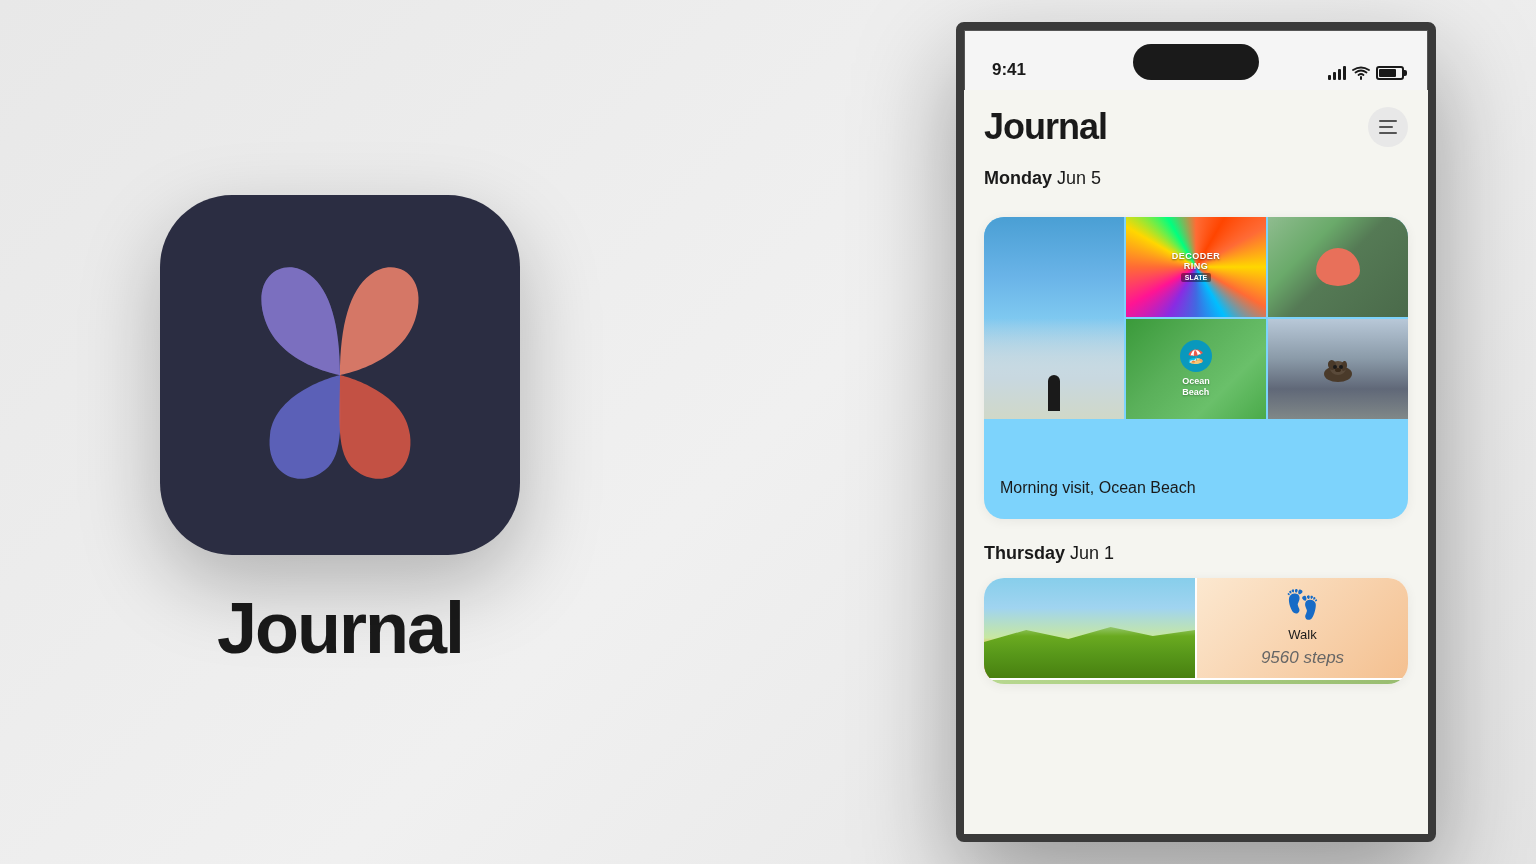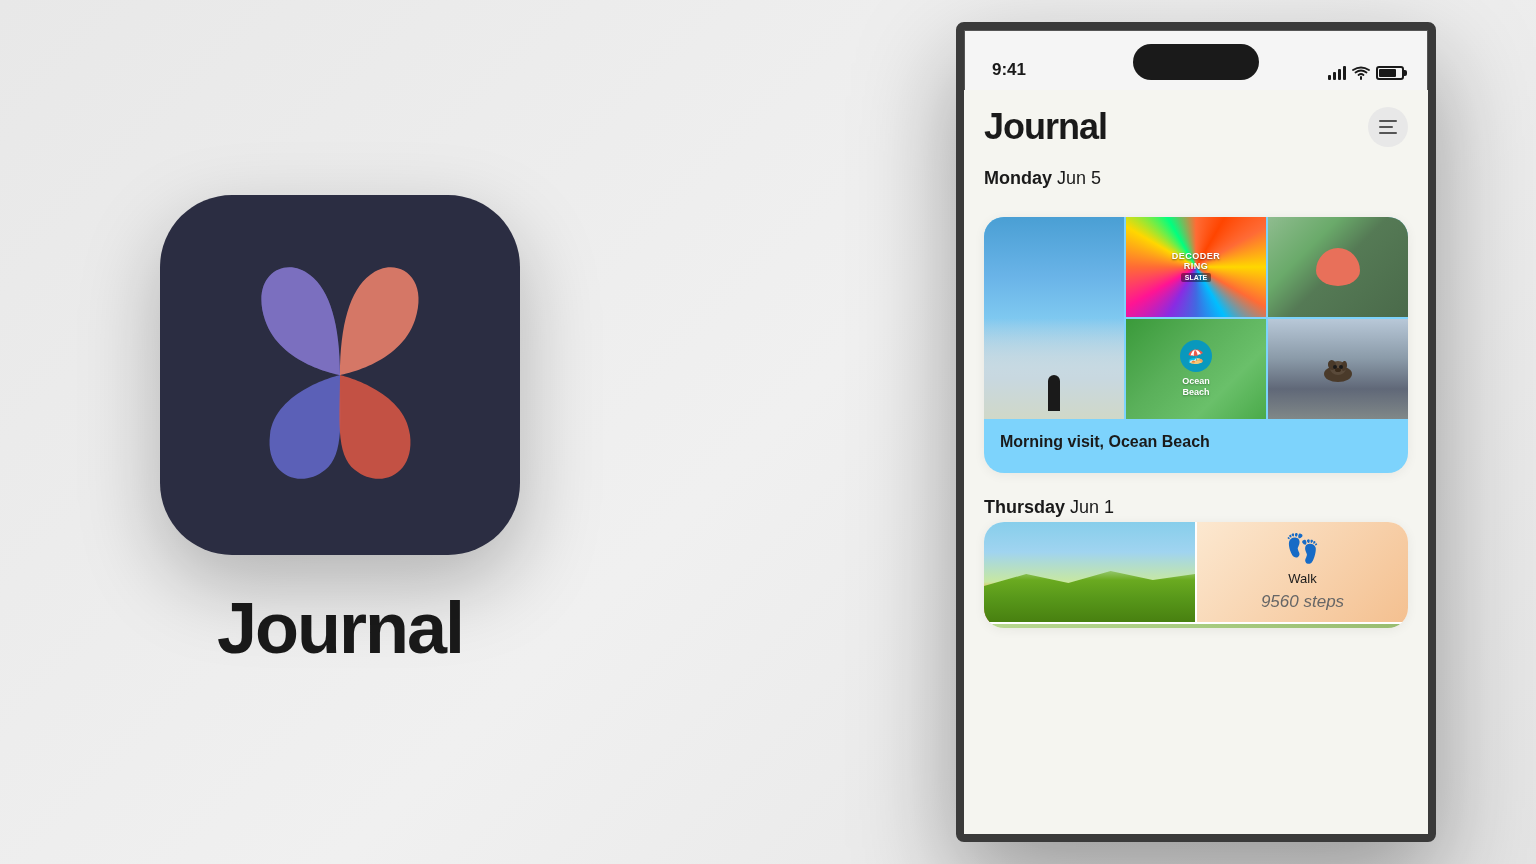--- a/index.html
+++ b/index.html
@@ -355,21 +355,20 @@
       display: flex;
       align-items: center;
       justify-content: center;
       font-size: 14px;
     }
 
     .ocean-beach-label {
       font-size: 9px;
       font-weight: 600;
       color: white;
-      text-align: center;
       line-height: 1.2;
       text-shadow: 0 1px 2px rgba(0,0,0,0.3);
     }
 
     .photo-dog-car {
       background: linear-gradient(180deg, #b8c8d8 0%, #8a9aa8 40%, #606878 70%, #808888 100%);
       width: 100%;
       height: 100%;
       display: flex;
       align-items: center;
@@ -382,34 +381,35 @@
       height: 30px;
       position: relative;
     }
 
     .entry-text {
       padding: 14px 16px 16px;
     }
 
     .entry-title {
       font-size: 16px;
-      font-weight: 700;
+      font-weight: 400;
       color: #1a1a1a;
       margin-bottom: 6px;
+      margin-top: 46px;
     }
 
     .entry-body {
       font-size: 14px;
       color: #555;
       line-height: 1.4;
     }
 
     
     .date-section-2 {
-      margin-bottom: 4px;
+      margin-bottom: 14px;
     }
 
     .entry-card-2 {
       background: #ffffff;
       border-radius: 20px;
       overflow: hidden;
       box-shadow: 0 2px 12px rgba(0,0,0,0.06);
     }
 
     .photo-grid-2 {

